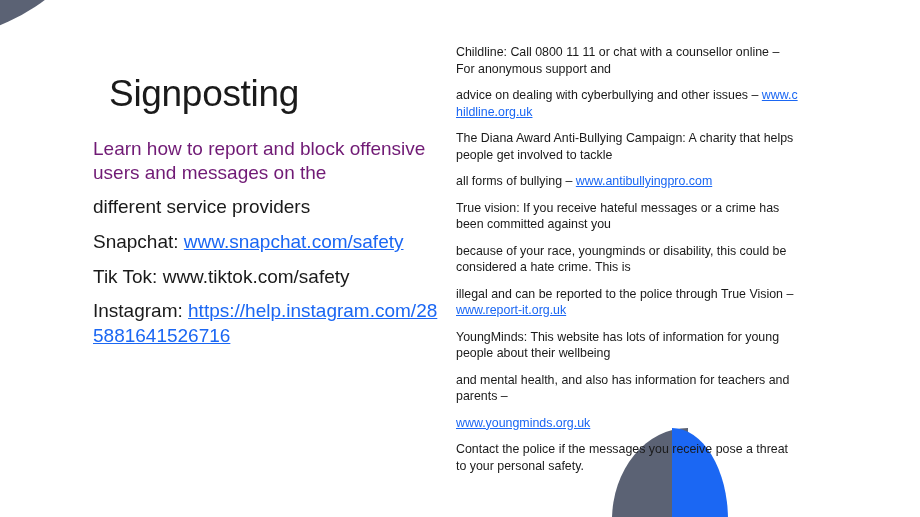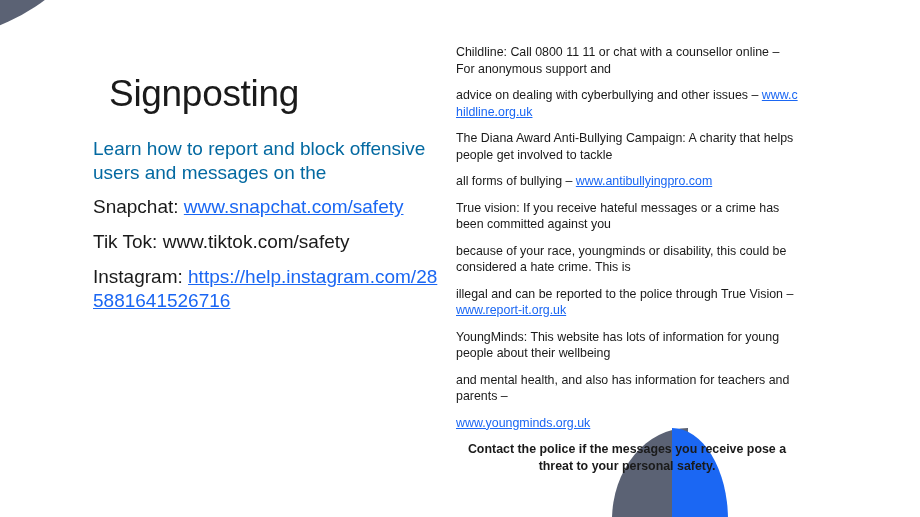--- a/index.html
+++ b/index.html
@@ -82,21 +82,21 @@
     font-size: 37px;
     line-height: 1.1;
     color: #1a1a1a;
     font-weight: 400;
     margin: 0 0 22px 16px;
     letter-spacing: -0.3px;
   }
   .lead {
     font-size: 19px;
     line-height: 1.28;
-    color: #0369a1;
+    color: #701a75;
     margin: 0 0 10px 0;
   }
   .left-line {
     font-size: 19px;
     line-height: 1.30;
     color: #1a1a1a;
     margin: 0 0 10px 0;
     word-wrap: break-word;
   }
   .left-line a,
@@ -122,41 +122,41 @@
     color: #1a1a1a;
     margin: 0 0 10px 0;
     word-wrap: break-word;
   }
   .para a {
     color: #1b67f3;
     text-decoration: underline;
     word-break: break-all;
   }
   .para.bold {
-    font-weight: bold;
+    font-weight: normal;
     margin-bottom: 12px;
-    text-align: center;
   }
 </style>
 </head>
 <body>
 
 <div class="slide">
 
   <div class="deco-corner-gray"></div>
   <div class="deco-blue-wedge"></div>
   <div class="deco-white-cut"></div>
   <div class="deco-leaf-gray"></div>
   <div class="deco-leaf-blue"></div>
 
   <div class="left-col">
     <h1 class="title">Signposting</h1>
 
     <p class="lead">Learn how to report and block offensive users and messages on the</p>
 
+    <p class="left-line">different service providers</p>
 
     <p class="left-line">
       <span class="plain">Snapchat: </span><a class="link" href="#">www.snapchat.com/safety</a>
     </p>
 
     <p class="left-line">Tik Tok: www.tiktok.com/safety</p>
 
     <p class="left-line">
       <span class="plain">Instagram: </span><a class="link" href="#">https://help.instagram.com/285881641526716</a>
     </p>

